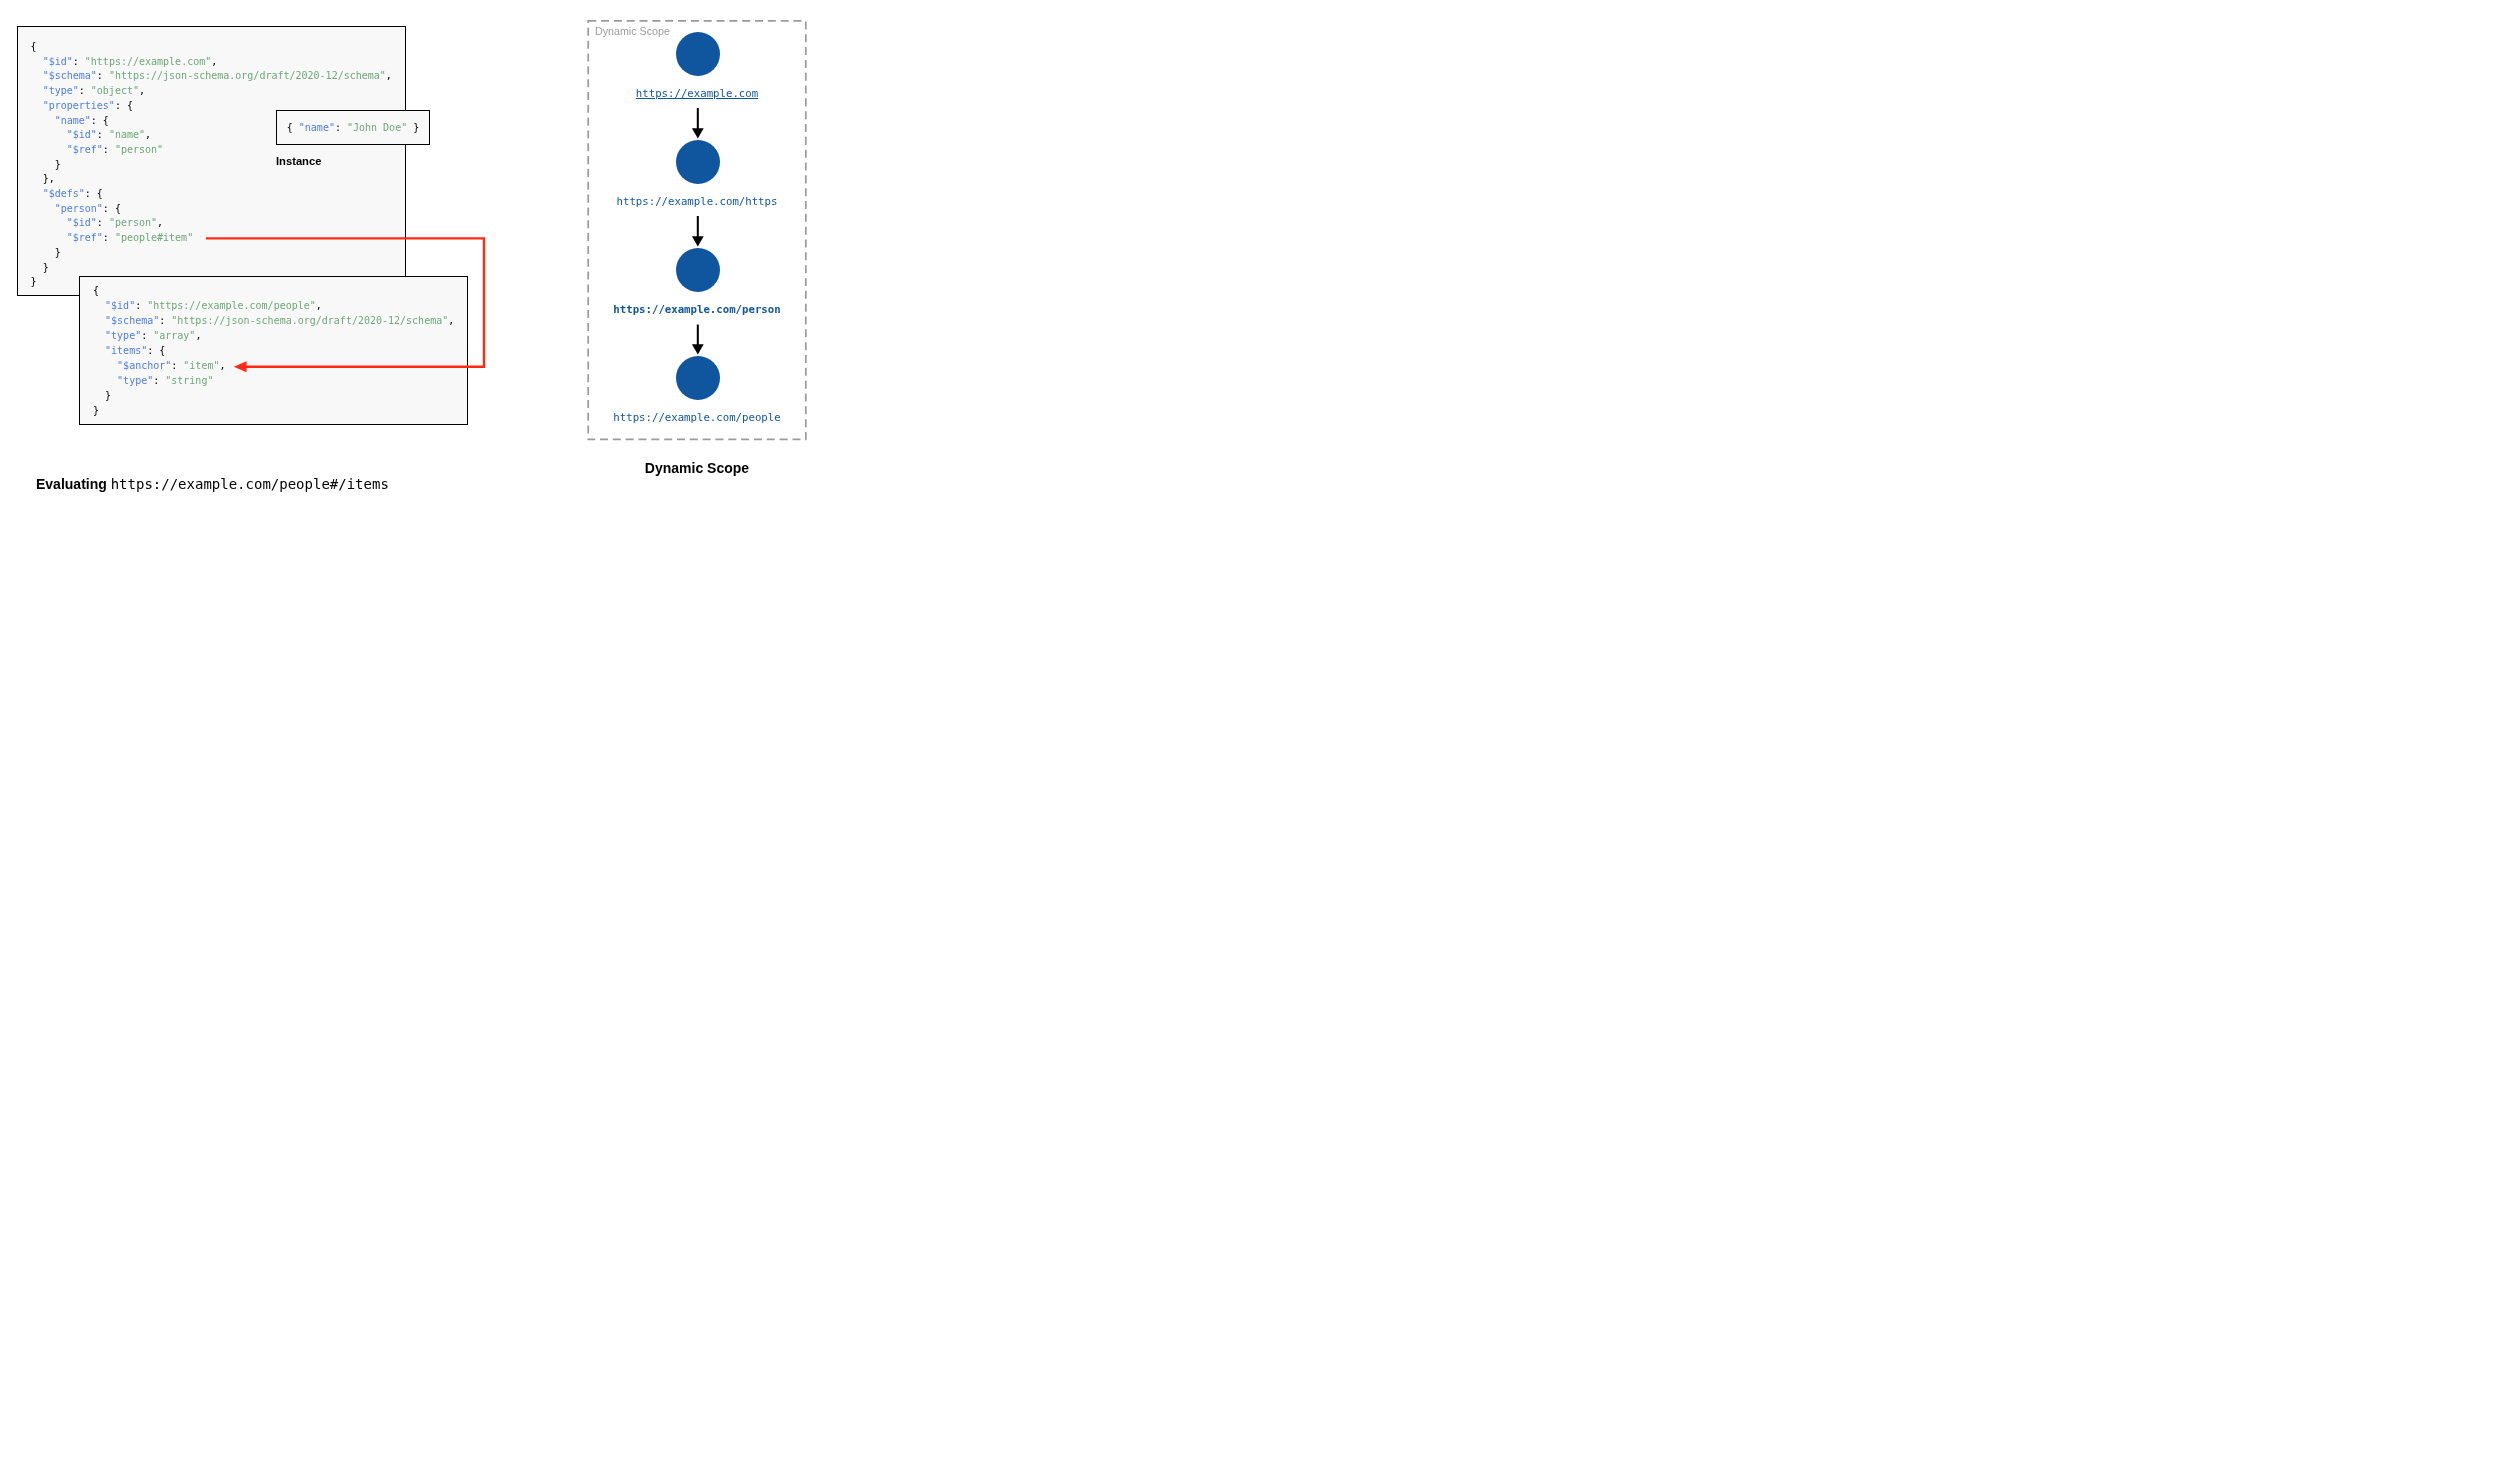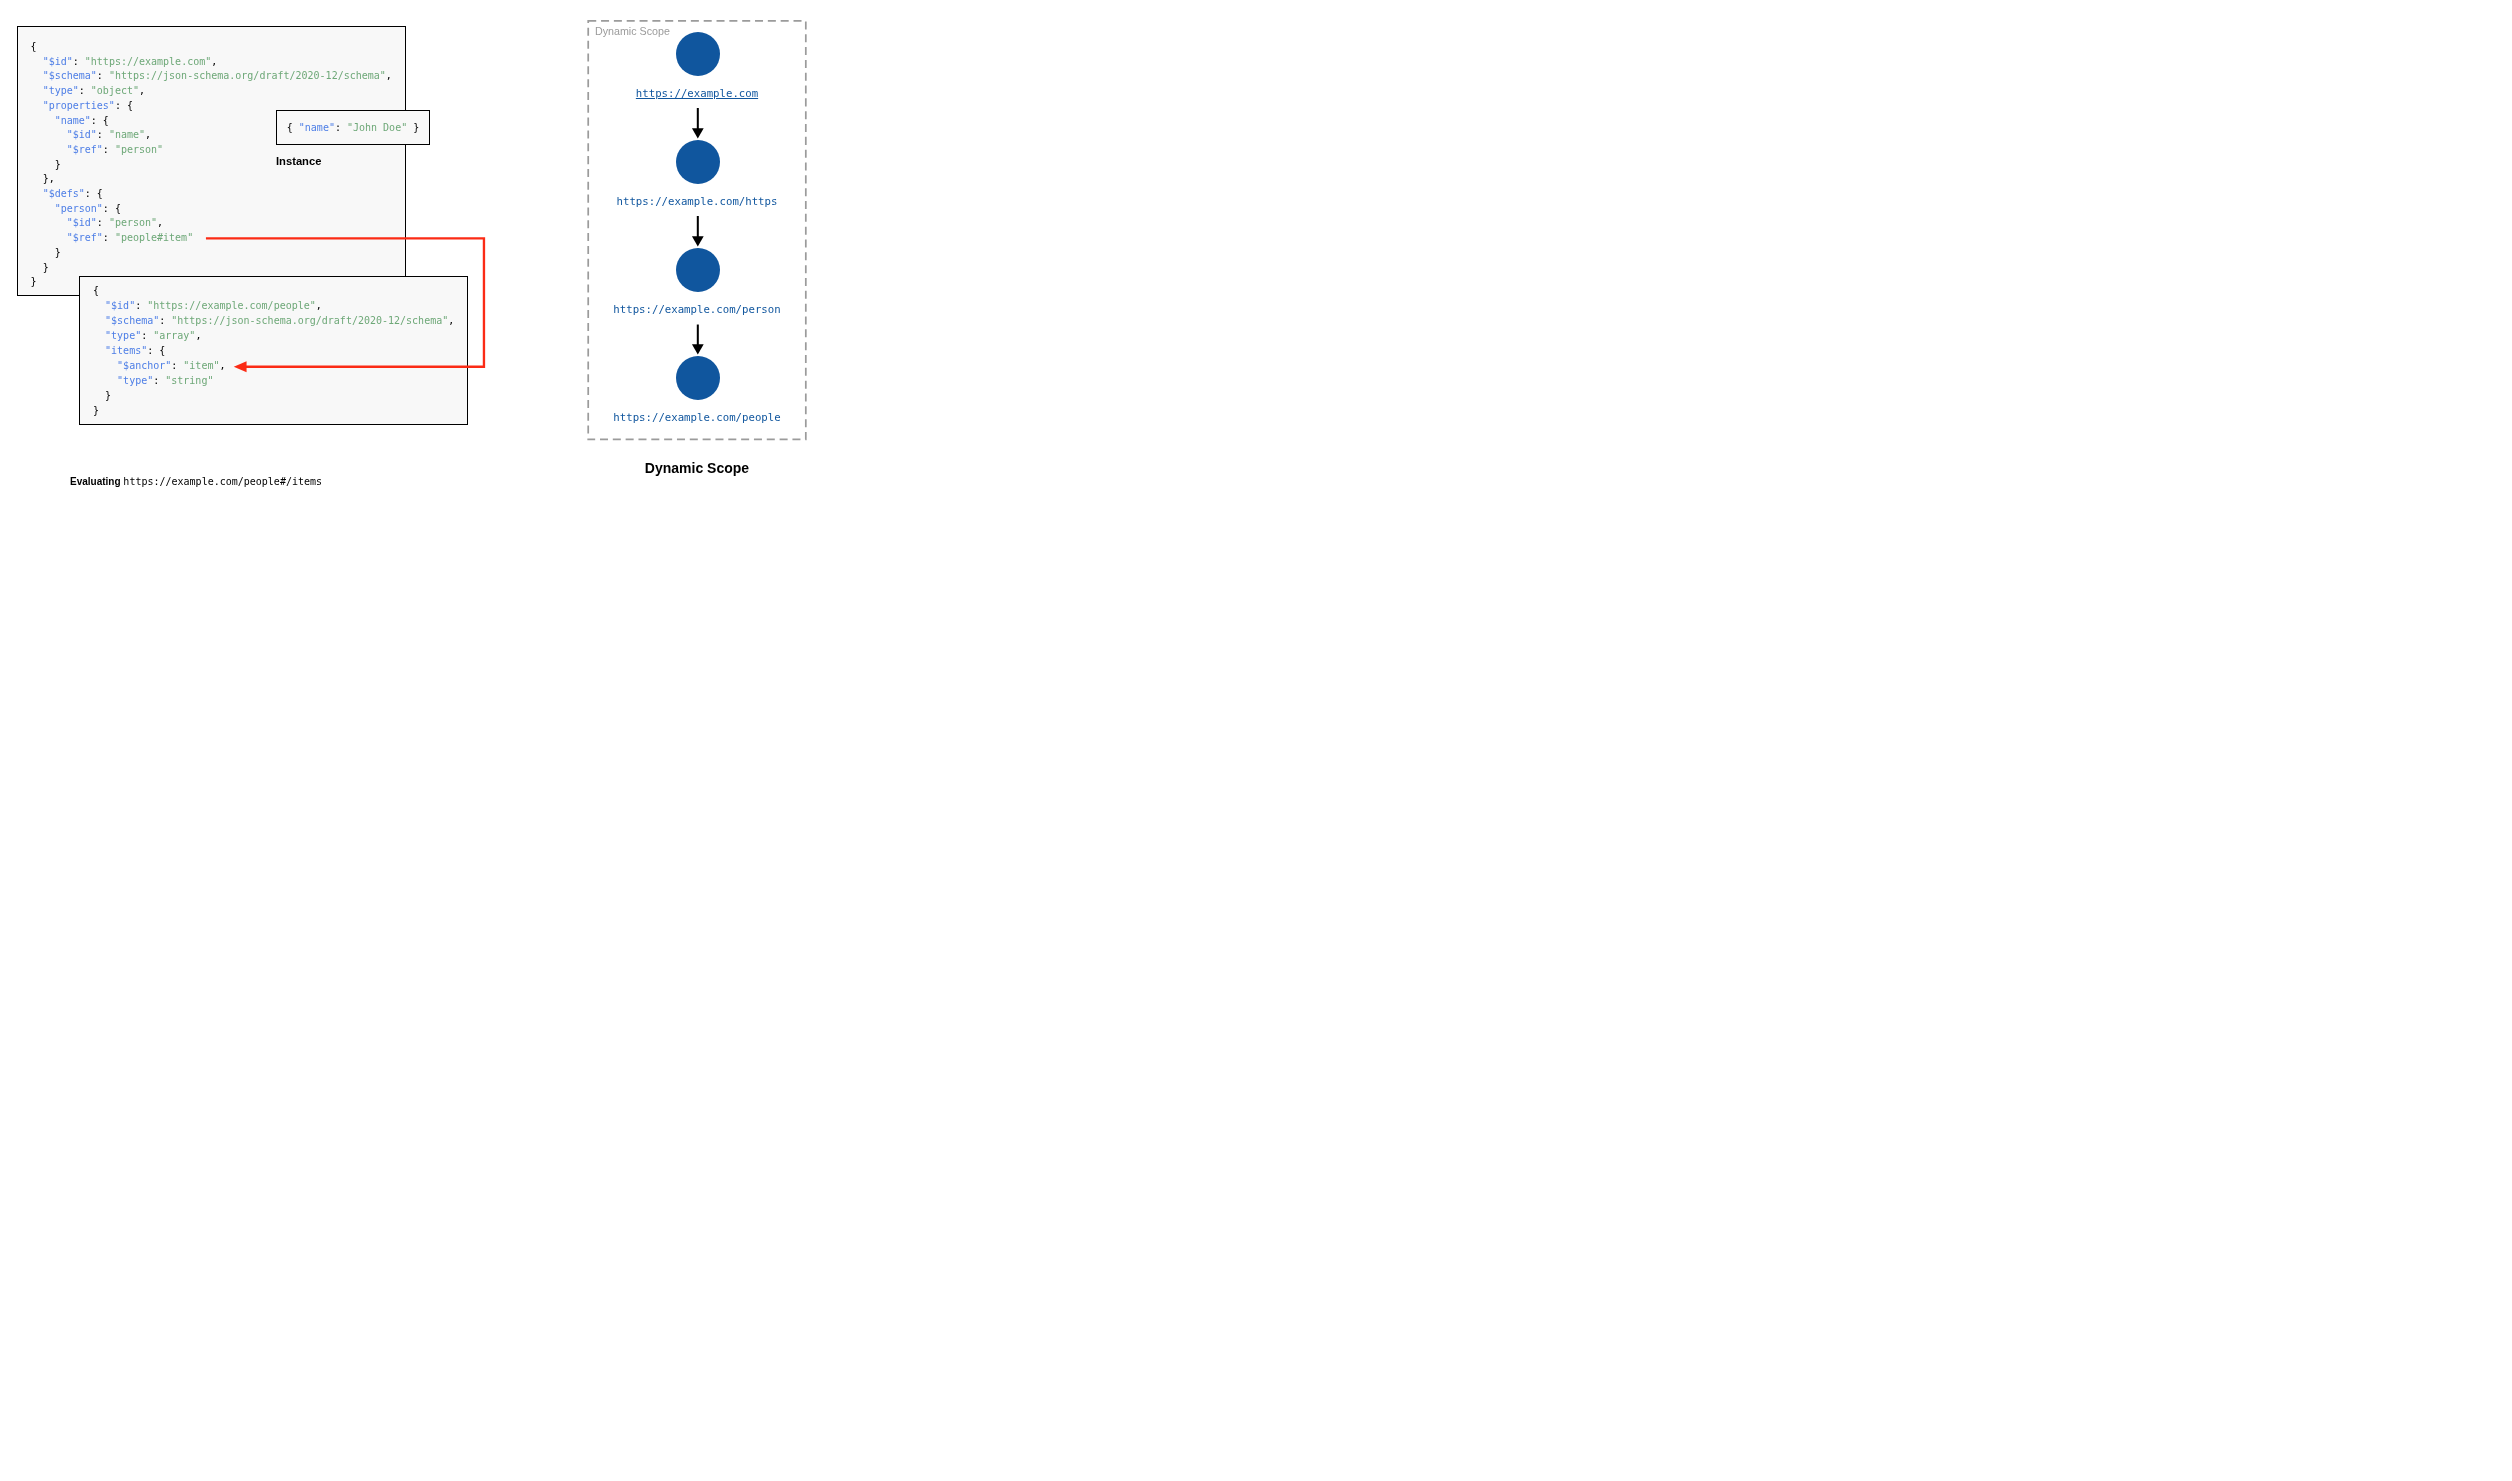--- a/index.html
+++ b/index.html
@@ -64,38 +64,37 @@
   .scope-node-label{
     position:absolute;left:588px;width:218px;
     text-align:center;
     font-family:"DejaVu Sans Mono", monospace;
     font-size:10.7px;line-height:14px;
     color:var(--node-text);
     z-index:1;
   }
   #scope-label-0{top:87px;text-decoration:underline;}
   #scope-label-1{top:195px;}
-  #scope-label-2{top:303px;}
+  #scope-label-2{top:303px;font-weight:bold;}
   #scope-label-3{top:411px;}
   
   #overlay{
     position:absolute;left:0;top:0;width:838px;height:494px;
     z-index:6;pointer-events:none;
   }
   .scope-frame-rect{fill:none;stroke:var(--gray);stroke-width:3.2;stroke-dasharray:15 9;}
   .black-arrow line{stroke:var(--arrow-black);stroke-width:3.8;}
   .black-arrow polygon{fill:var(--arrow-black);}
   .red-arrow polyline{fill:none;stroke:var(--red);stroke-width:4.4;}
   .red-arrow polygon{fill:var(--red);}
   
   #caption-evaluating{
     position:absolute;left:36px;top:476px;
-    font-size:10px;color:#000;white-space:pre;
+    font-size:14px;color:#000;white-space:pre;
     z-index:1;
-    margin-left:34px;
   }
   #caption-evaluating .eval-prefix{font-weight:bold;font-family:"Liberation Sans", sans-serif;}
   #caption-evaluating .eval-uri{font-family:"DejaVu Sans Mono", monospace;font-weight:normal;}
   #caption-dynamic-scope{
     position:absolute;left:588px;top:460px;width:218px;
     text-align:center;
     font-weight:bold;font-size:14px;color:#000;
     z-index:1;
   }
 </style>

